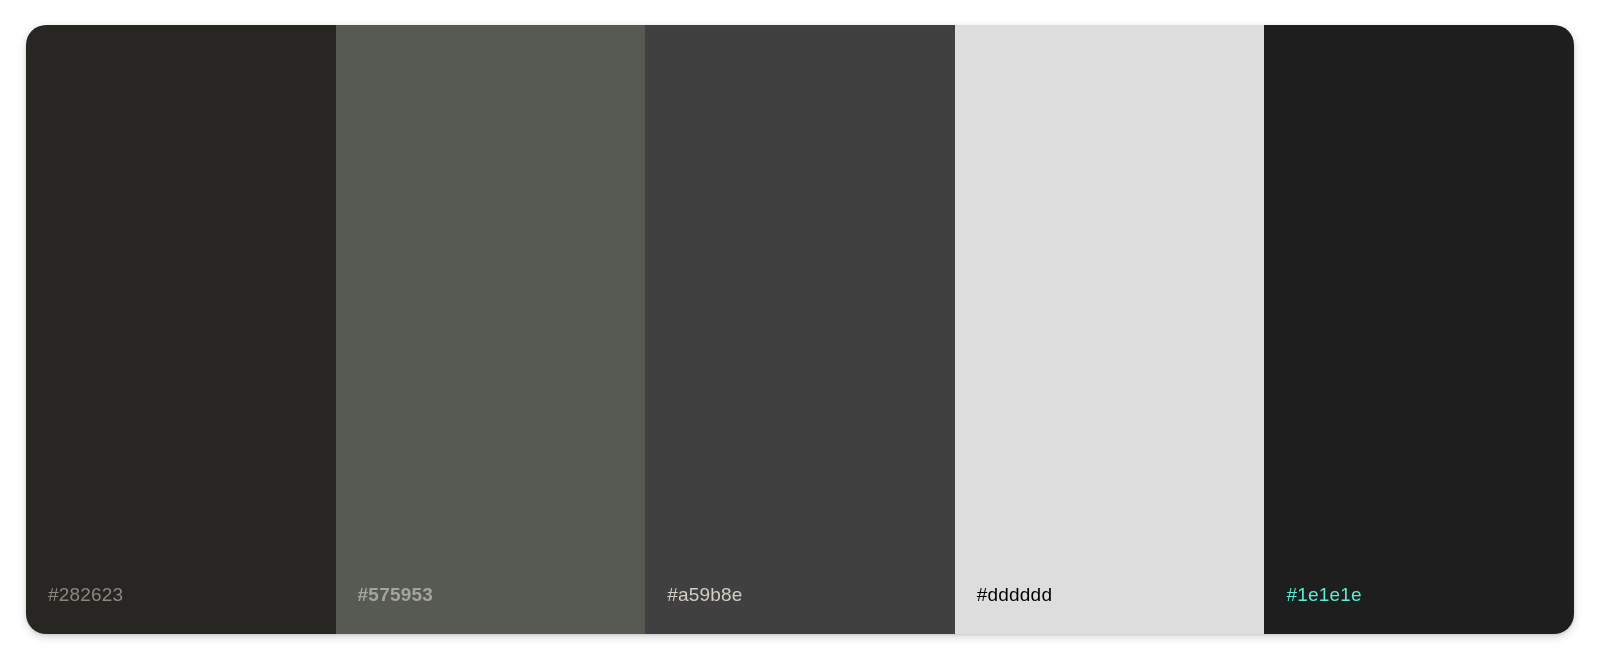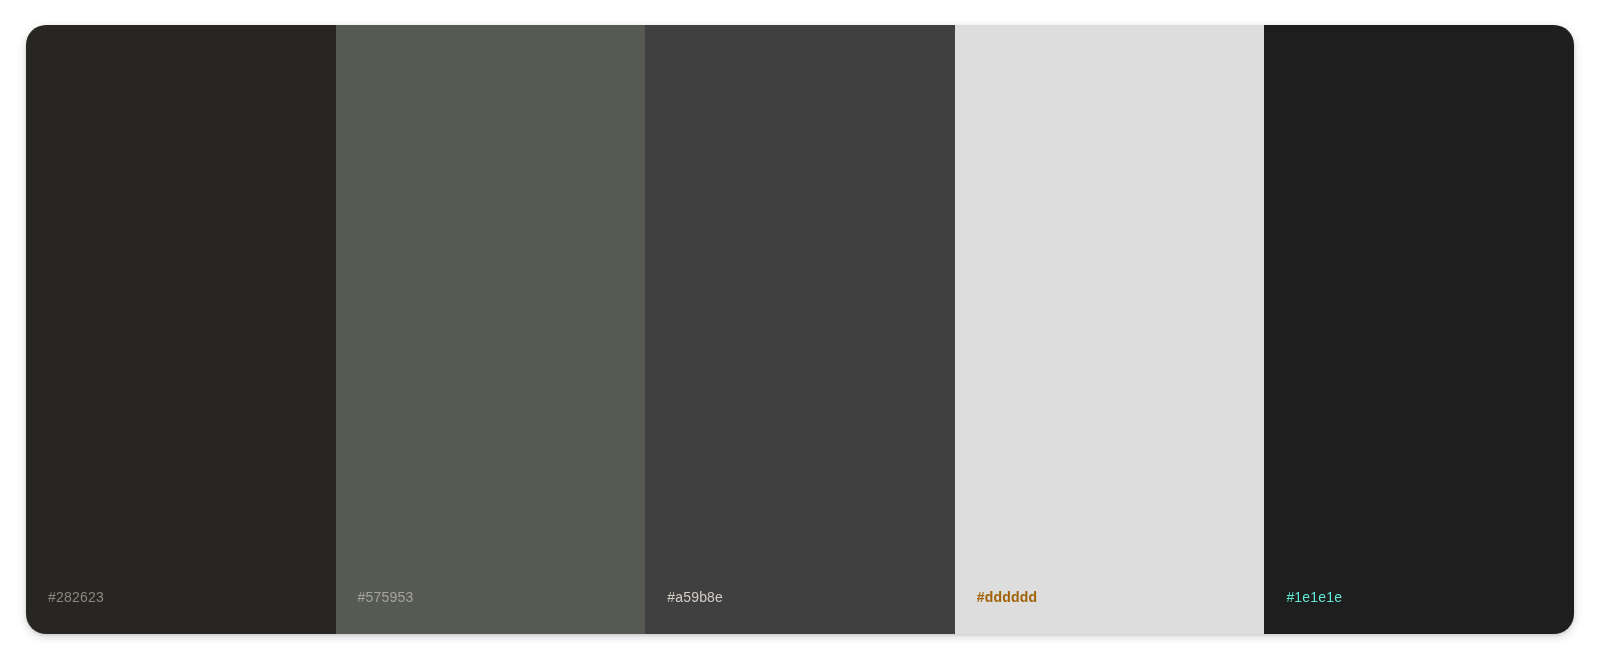--- a/index.html
+++ b/index.html
@@ -38,49 +38,49 @@
   .swatch {
     flex: 1 1 0;
     position: relative;
     height: 100%;
     display: flex;
     align-items: flex-end;
     justify-content: flex-start;
   }
 
   .swatch-label {
-    font-size: 14px;
+    font-size: 19px;
     line-height: 1;
     letter-spacing: 0.2px;
     padding-left: 22px;
     padding-bottom: 30px;
     white-space: nowrap;
     font-family: "Liberation Sans", sans-serif;
   }
 </style>
 </head>
 <body style="background: rgb(255, 255, 255);">
 
 <div class="palette-stage" style="background: rgb(255, 255, 255);">
   <div class="palette-card">
 
     <div class="swatch" style="background: rgb(40, 38, 35);">
       <span class="swatch-label" style="color: rgb(138, 135, 129);">#282623</span>
     </div>
 
     <div class="swatch" style="background: rgb(87, 89, 83);">
-      <span class="swatch-label" style="color: rgb(163, 164, 159);">#575953</span>
+      <span class="swatch-label" style="color: rgb(163, 164, 159); font-weight: bold;">#575953</span>
     </div>
 
     <div class="swatch" style="background: #404040;">
       <span class="swatch-label" style="color: rgb(210, 205, 197);">#a59b8e</span>
     </div>
 
     <div class="swatch" style="background: rgb(221, 221, 221);">
-      <span class="swatch-label" style="color: #a16207; font-weight: bold;">#dddddd</span>
+      <span class="swatch-label" style="color: #000000;">#dddddd</span>
     </div>
 
     <div class="swatch" style="background: rgb(30, 30, 30);">
       <span class="swatch-label" style="color: #5eead4;">#1e1e1e</span>
     </div>
 
   </div>
 </div>
 
 </body></html>

